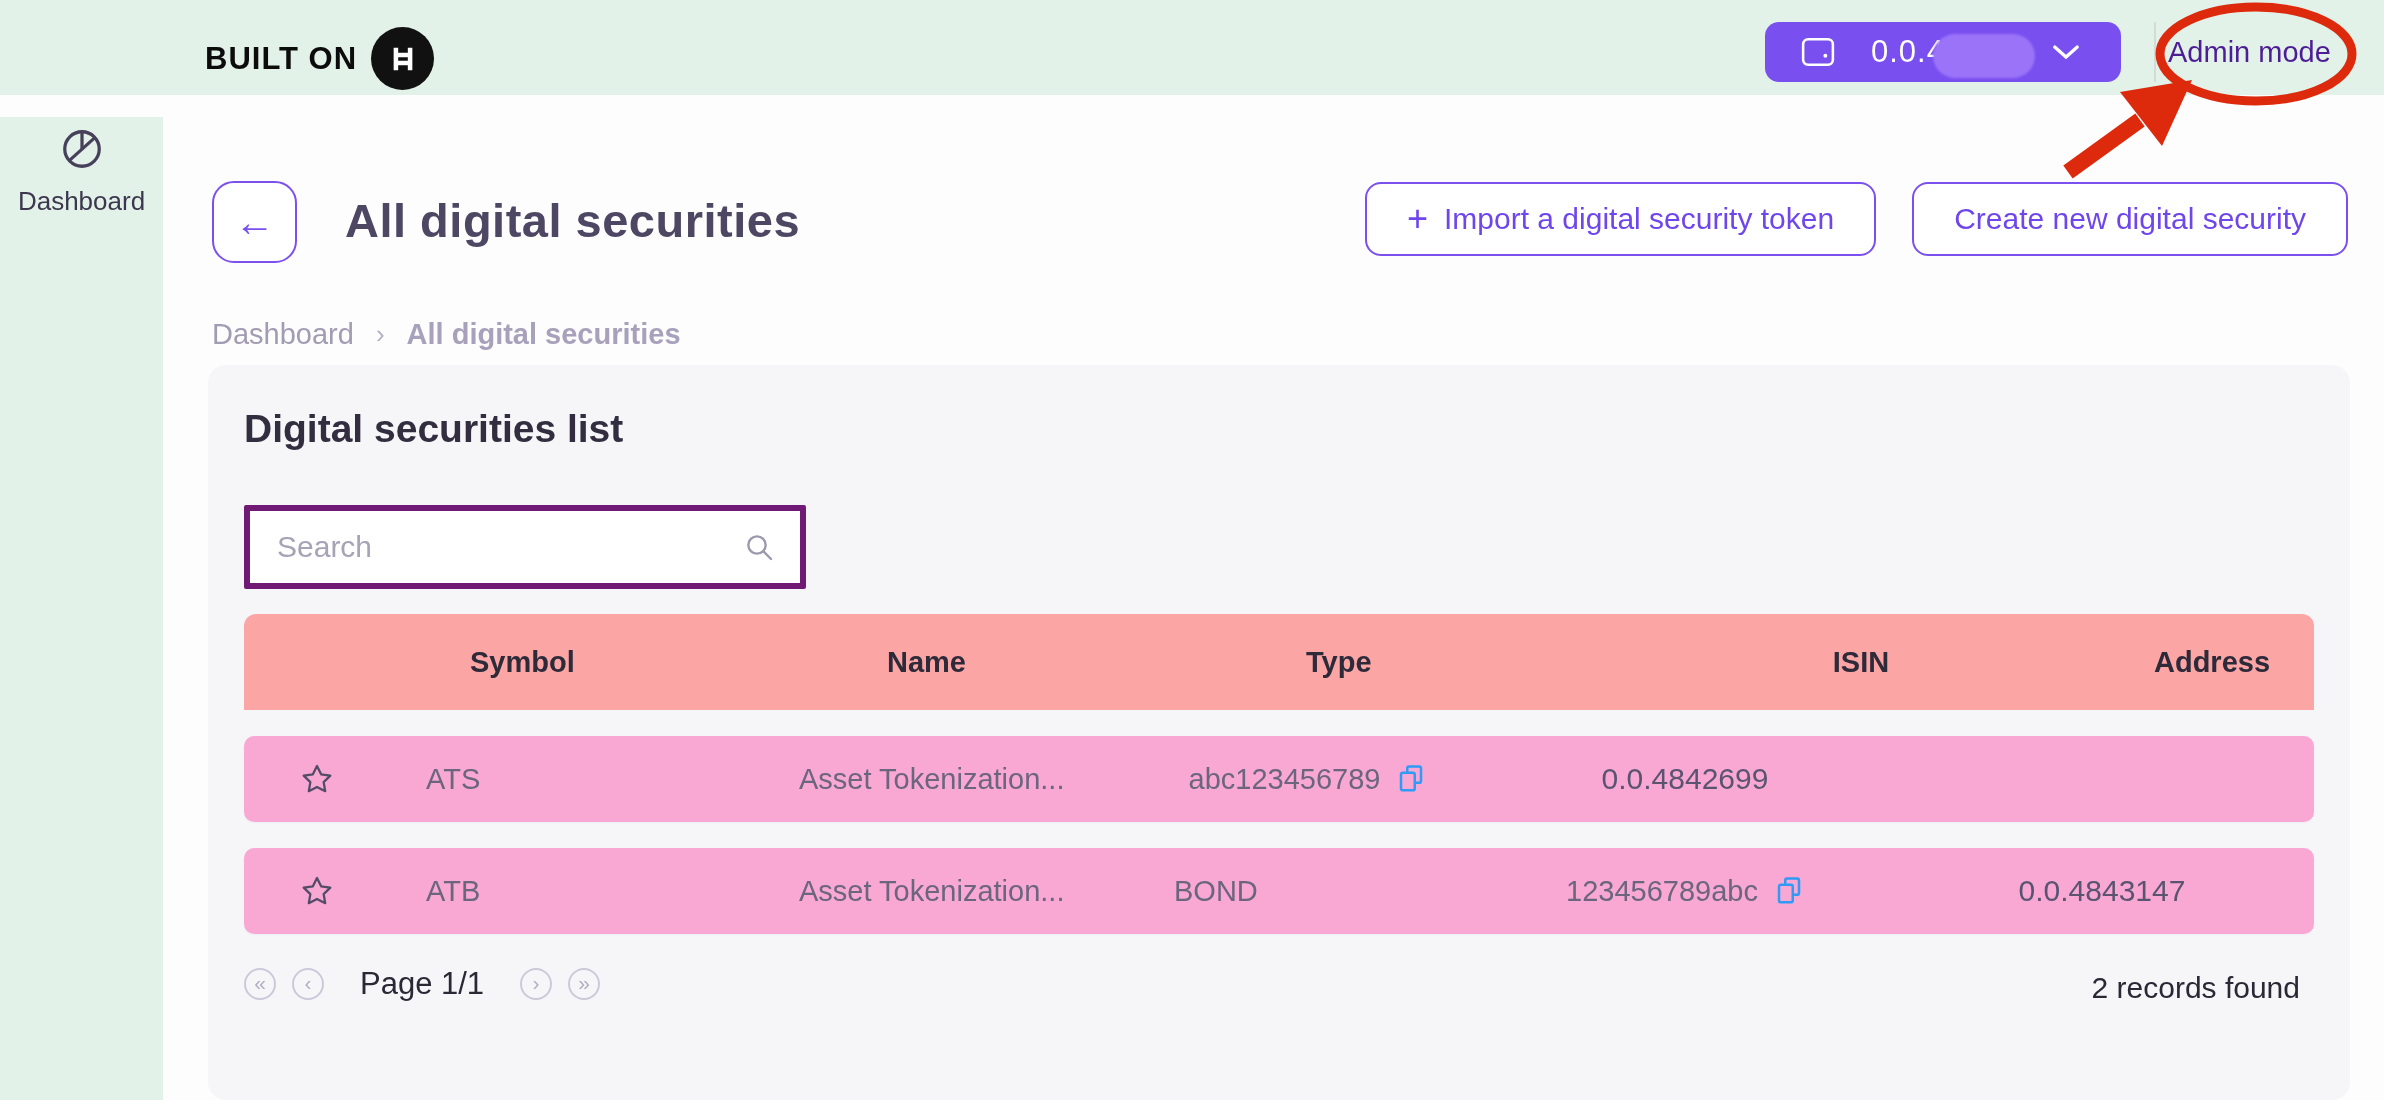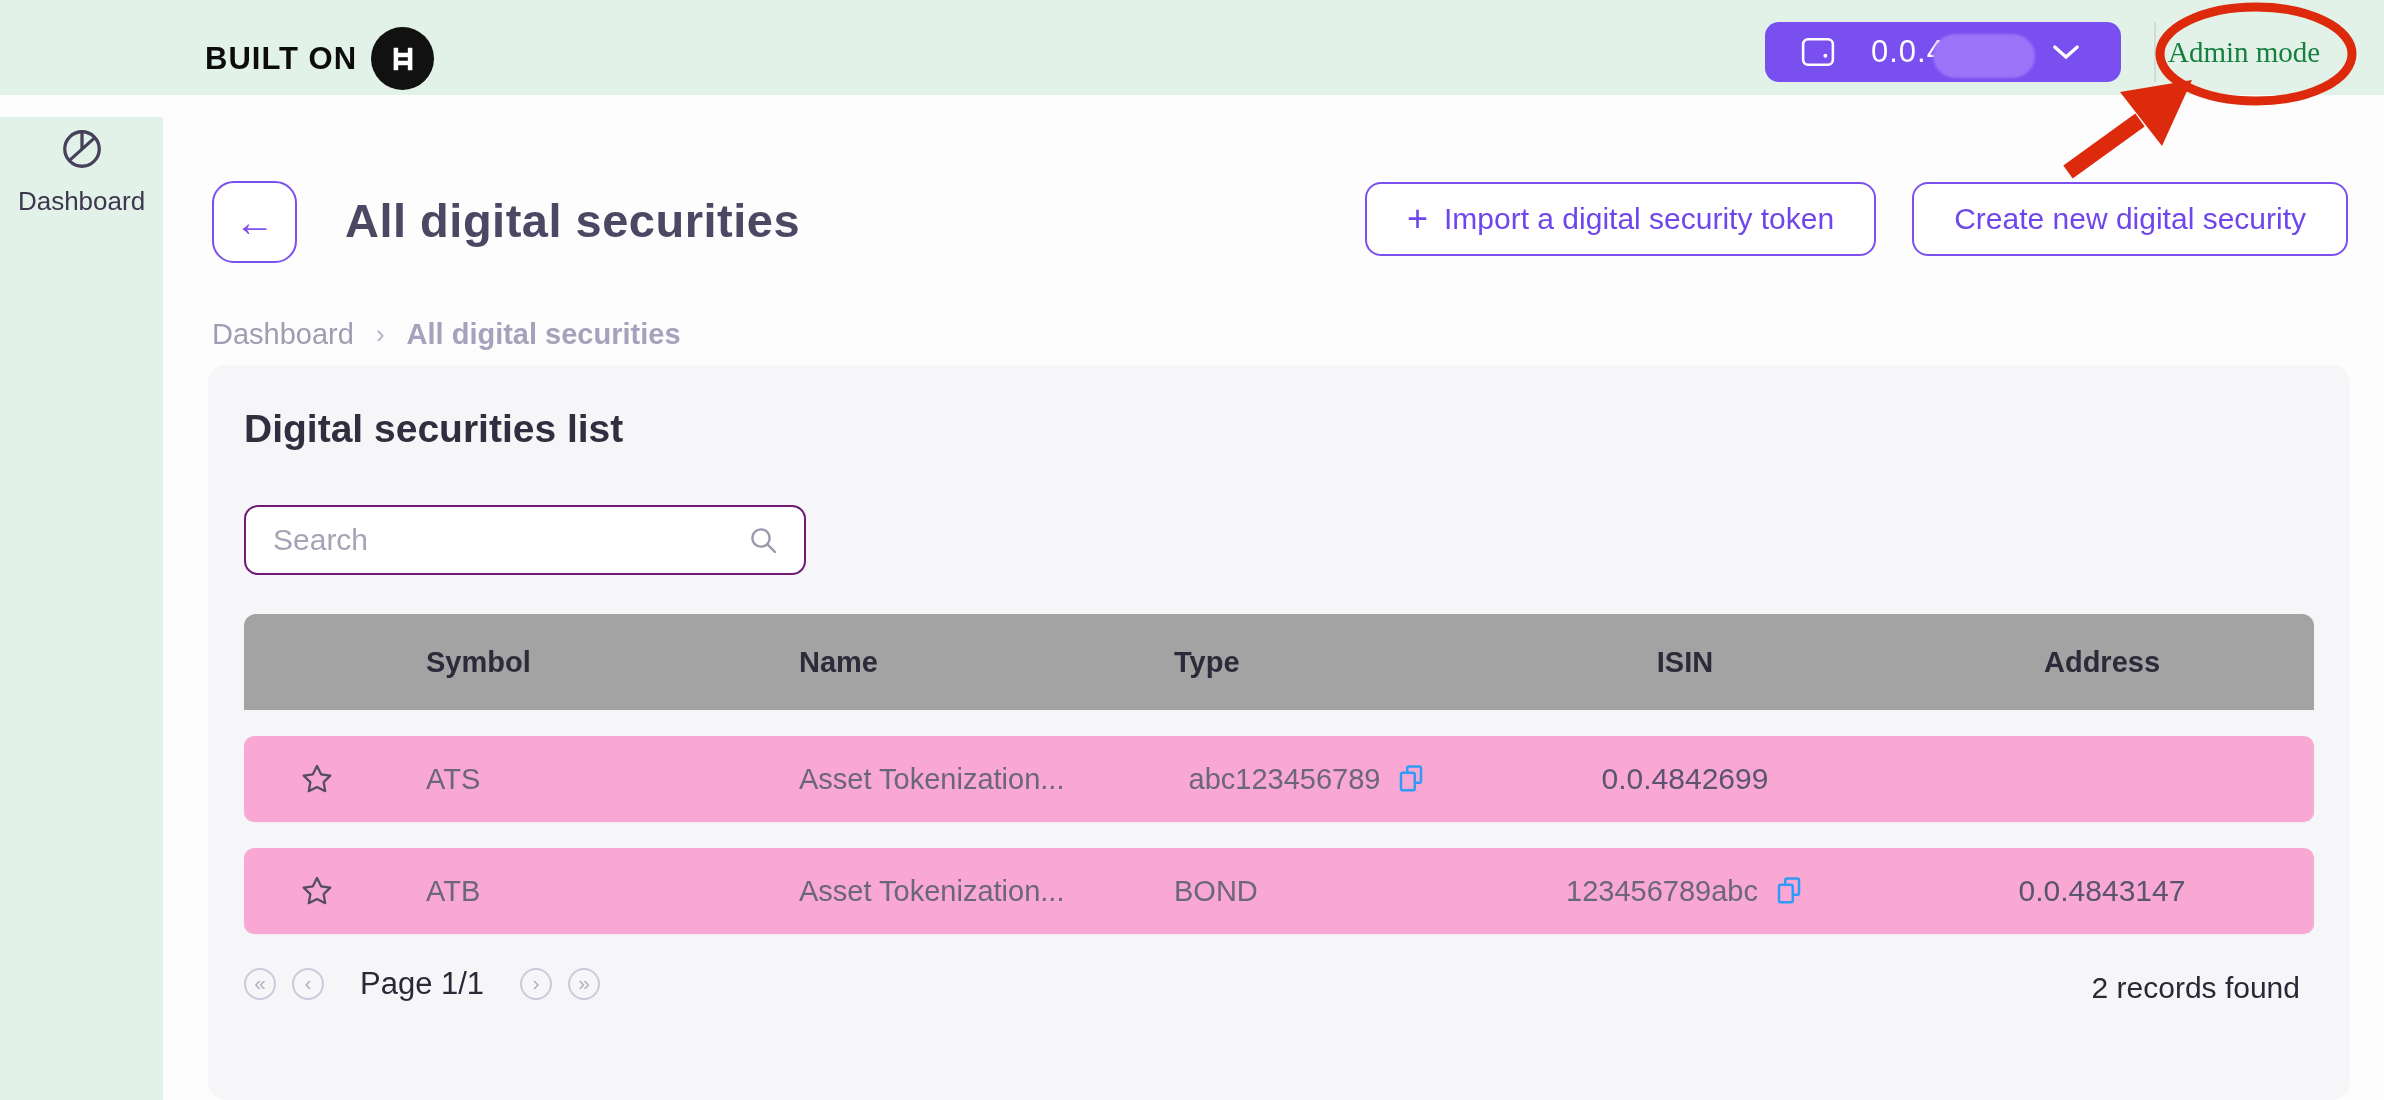--- a/index.html
+++ b/index.html
@@ -21,21 +21,21 @@
 
   .wallet-btn { position:absolute; left:1765px; top:22px; width:356px; height:60px; background:#7a4ff0;
     border-radius:14px; display:flex; align-items:center; color:#fff; cursor:pointer; }
   .wallet-icon { margin-left:36px; display:flex; }
   .wallet-id { margin-left:36px; font-size:31px; letter-spacing:1px; }
   .redact-pill { position:absolute; left:168px; top:12px; width:102px; height:44px; border-radius:22px; background:#9b73f8; filter:blur(1px); }
   .wallet-chevron { position:absolute; right:40px; top:50%; transform:translateY(-50%); display:flex; }
 
   .topbar-divider { position:absolute; left:2154px; top:22px; width:2px; height:60px; background:#d3dbd6; }
   .admin-mode { position:absolute; left:2168px; top:0; height:105px; display:flex; align-items:center;
-    font-size:29px; color:#15803d; font-weight:500; cursor:pointer;font-family:Liberation Serif, serif; }
+    font-size:29px; color:#4c1d95; font-weight:500; cursor:pointer; }
 
   .annotation-svg { position:absolute; left:0; top:0; width:2384px; height:1100px; pointer-events:none; z-index:50; }
 
   
   .side-item { position:absolute; left:0; top:9px; width:163px; display:flex; flex-direction:column; align-items:center; gap:10px; cursor:pointer; }
   .side-label { font-size:26px; color:#3c374e; }
 
   
   .back-btn { position:absolute; left:49px; top:64px; width:85px; height:82px; background:#fff;
     border:2px solid #7b50ef; border-radius:22px; display:flex; align-items:center; justify-content:center;
@@ -50,31 +50,31 @@
 
   .breadcrumb { position:absolute; left:49px; top:201px; display:flex; align-items:center; gap:22px; font-size:29px; }
   .crumb-link { color:#a29cb3; font-weight:500; cursor:pointer; }
   .crumb-sep { color:#b5b0c4; font-size:26px; }
   .crumb-current { color:#a8a1bb; font-weight:700; }
 
   
   .card { position:absolute; left:45px; top:248px; width:2142px; height:735px; background:#f6f6f9; border-radius:18px; }
   .card-title { position:absolute; left:36px; top:42px; font-size:39px; font-weight:800; color:#322e3f; }
 
-  .search-box { position:absolute; left:36px; top:140px; width:562px; height:70px; background:#fff;
-    border:2px solid #701a75; border-radius:14px; display:flex; align-items:center; }
+  .search-box { position:absolute; left:36px; top:140px; width:562px; height:84px; background:#fff;
+    border:6px solid #701a75; border-radius:2px; display:flex; align-items:center; }
   .search-input { flex:1; border:none; outline:none; background:transparent; margin-left:27px;
     font-size:30px; color:#3c374e; font-family:"Liberation Sans", sans-serif; }
   .search-input::placeholder { color:#a7a2b6; }
   .search-icon { margin-right:25px; display:flex; cursor:pointer; }
 
   
   .tbl { position:absolute; left:36px; top:249px; width:2070px; }
   .tbl-grid { display:grid; grid-template-columns:146px 370px 375px 345px 410px 1fr; align-items:center; }
-  .tbl-head { height:96px; background:#a3a3a3; border-radius:12px 12px 0 0; }
+  .tbl-head { height:96px; background:#fca5a5; border-radius:12px 12px 0 0;gap:44px; }
   .th { font-size:29px; font-weight:600; color:#2d2a3a; }
   .th.pad, .td.pad { padding-left:36px; }
   .th.pad2, .td.pad2 { padding-left:39px; }
   .th.center, .td.center { text-align:center; justify-self:stretch; }
   .tbl-row { height:86px; background:#f9a8d4; border-radius:10px; margin-top:26px; box-shadow:0 1px 2px rgba(40,35,70,0.04); }
   .td { font-size:29px; color:#6b657e; }
   .td-star { display:flex; justify-content:center; cursor:pointer; }
   .td-isin { display:flex; align-items:center; justify-content:center; gap:16px; }
   .copy-btn { display:flex; cursor:pointer; }
   .td-address { font-size:30px; font-weight:500; color:#5a5470; text-align:center; }

